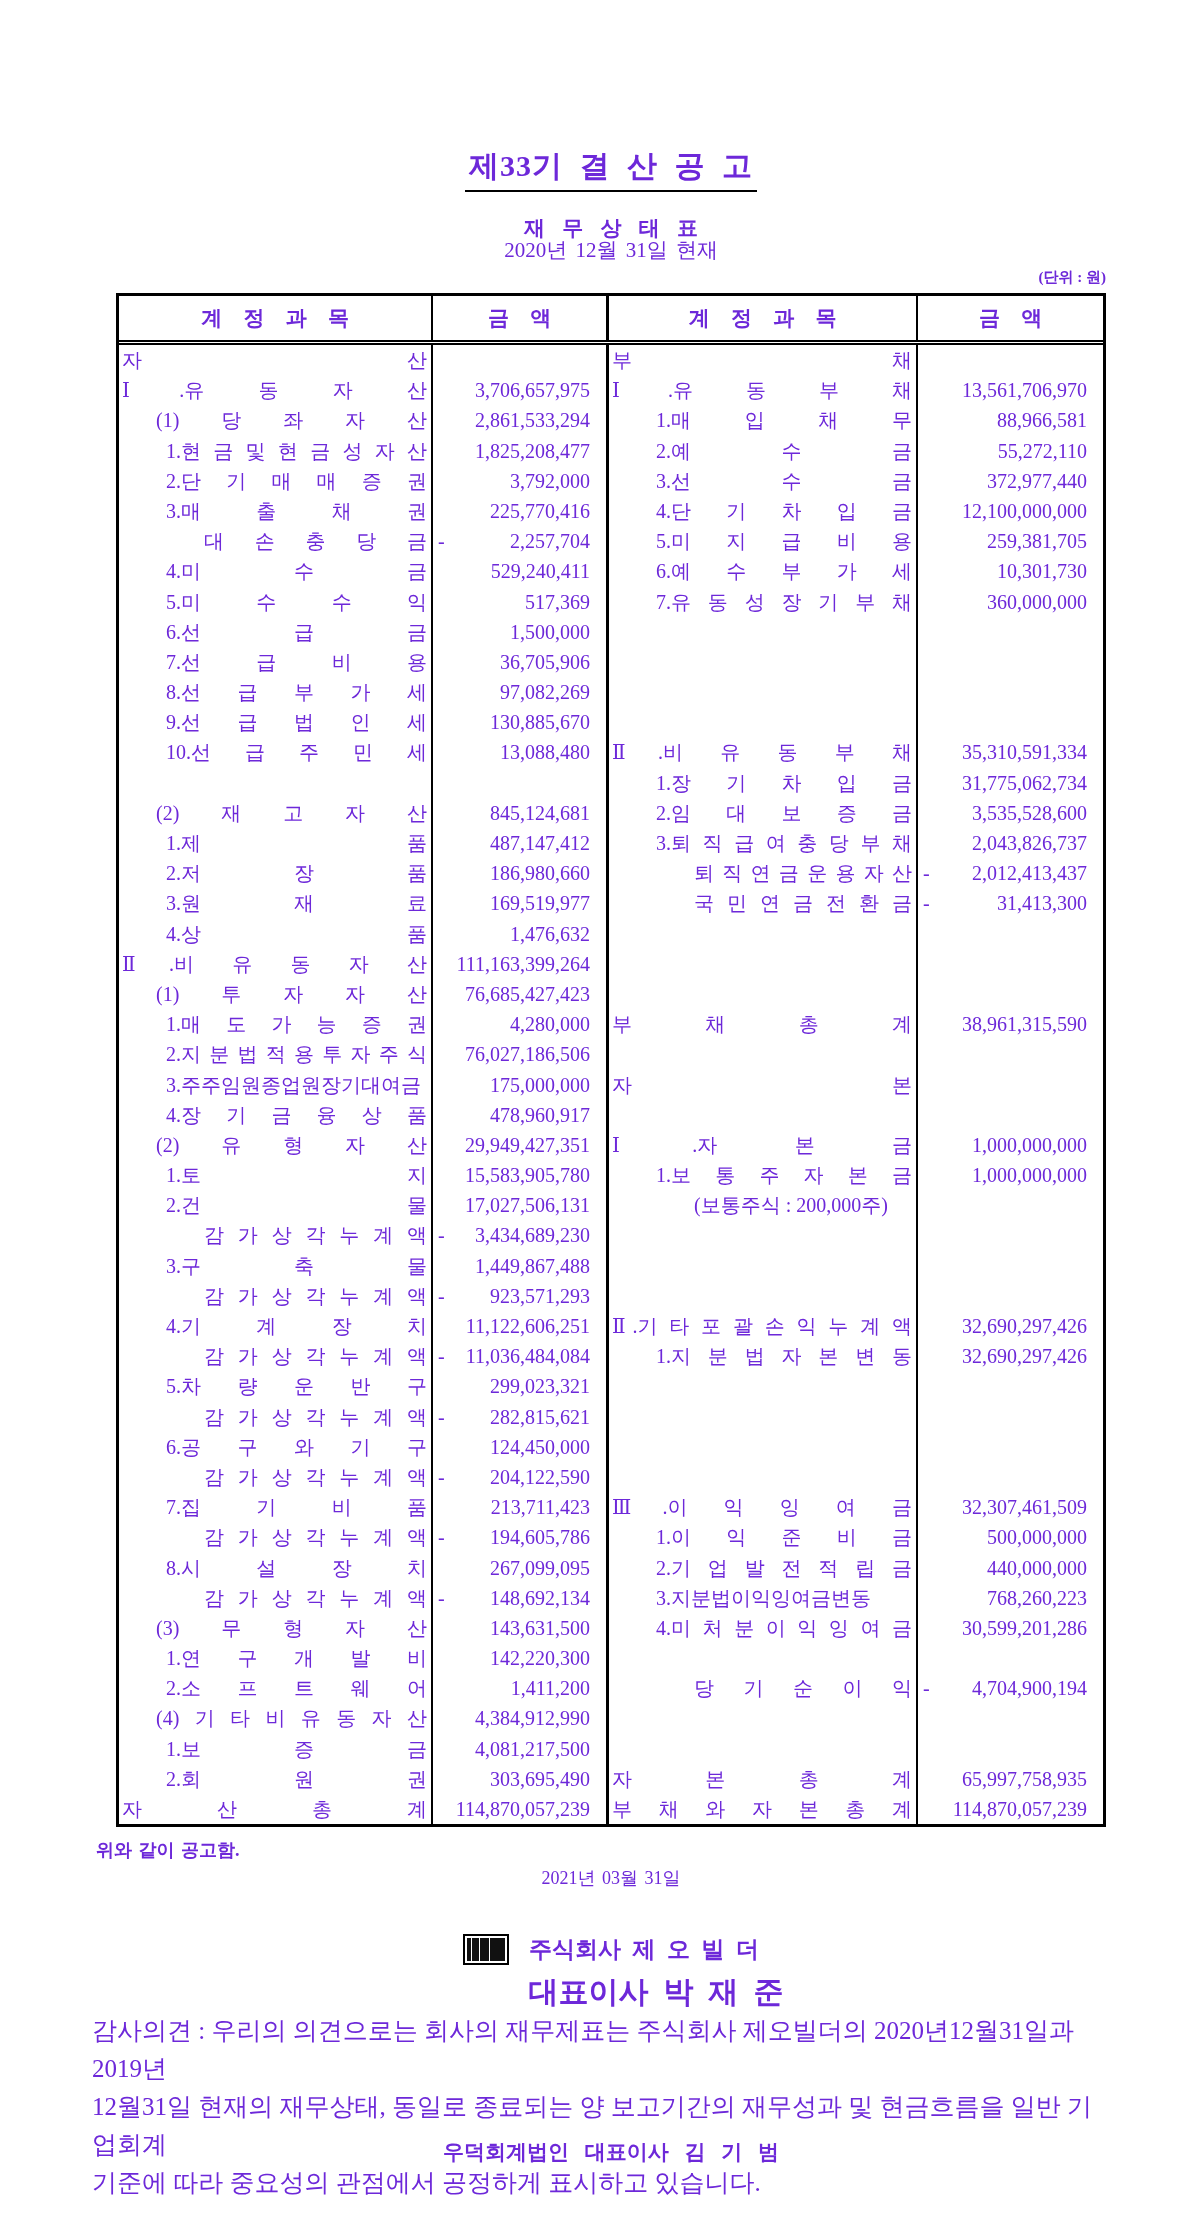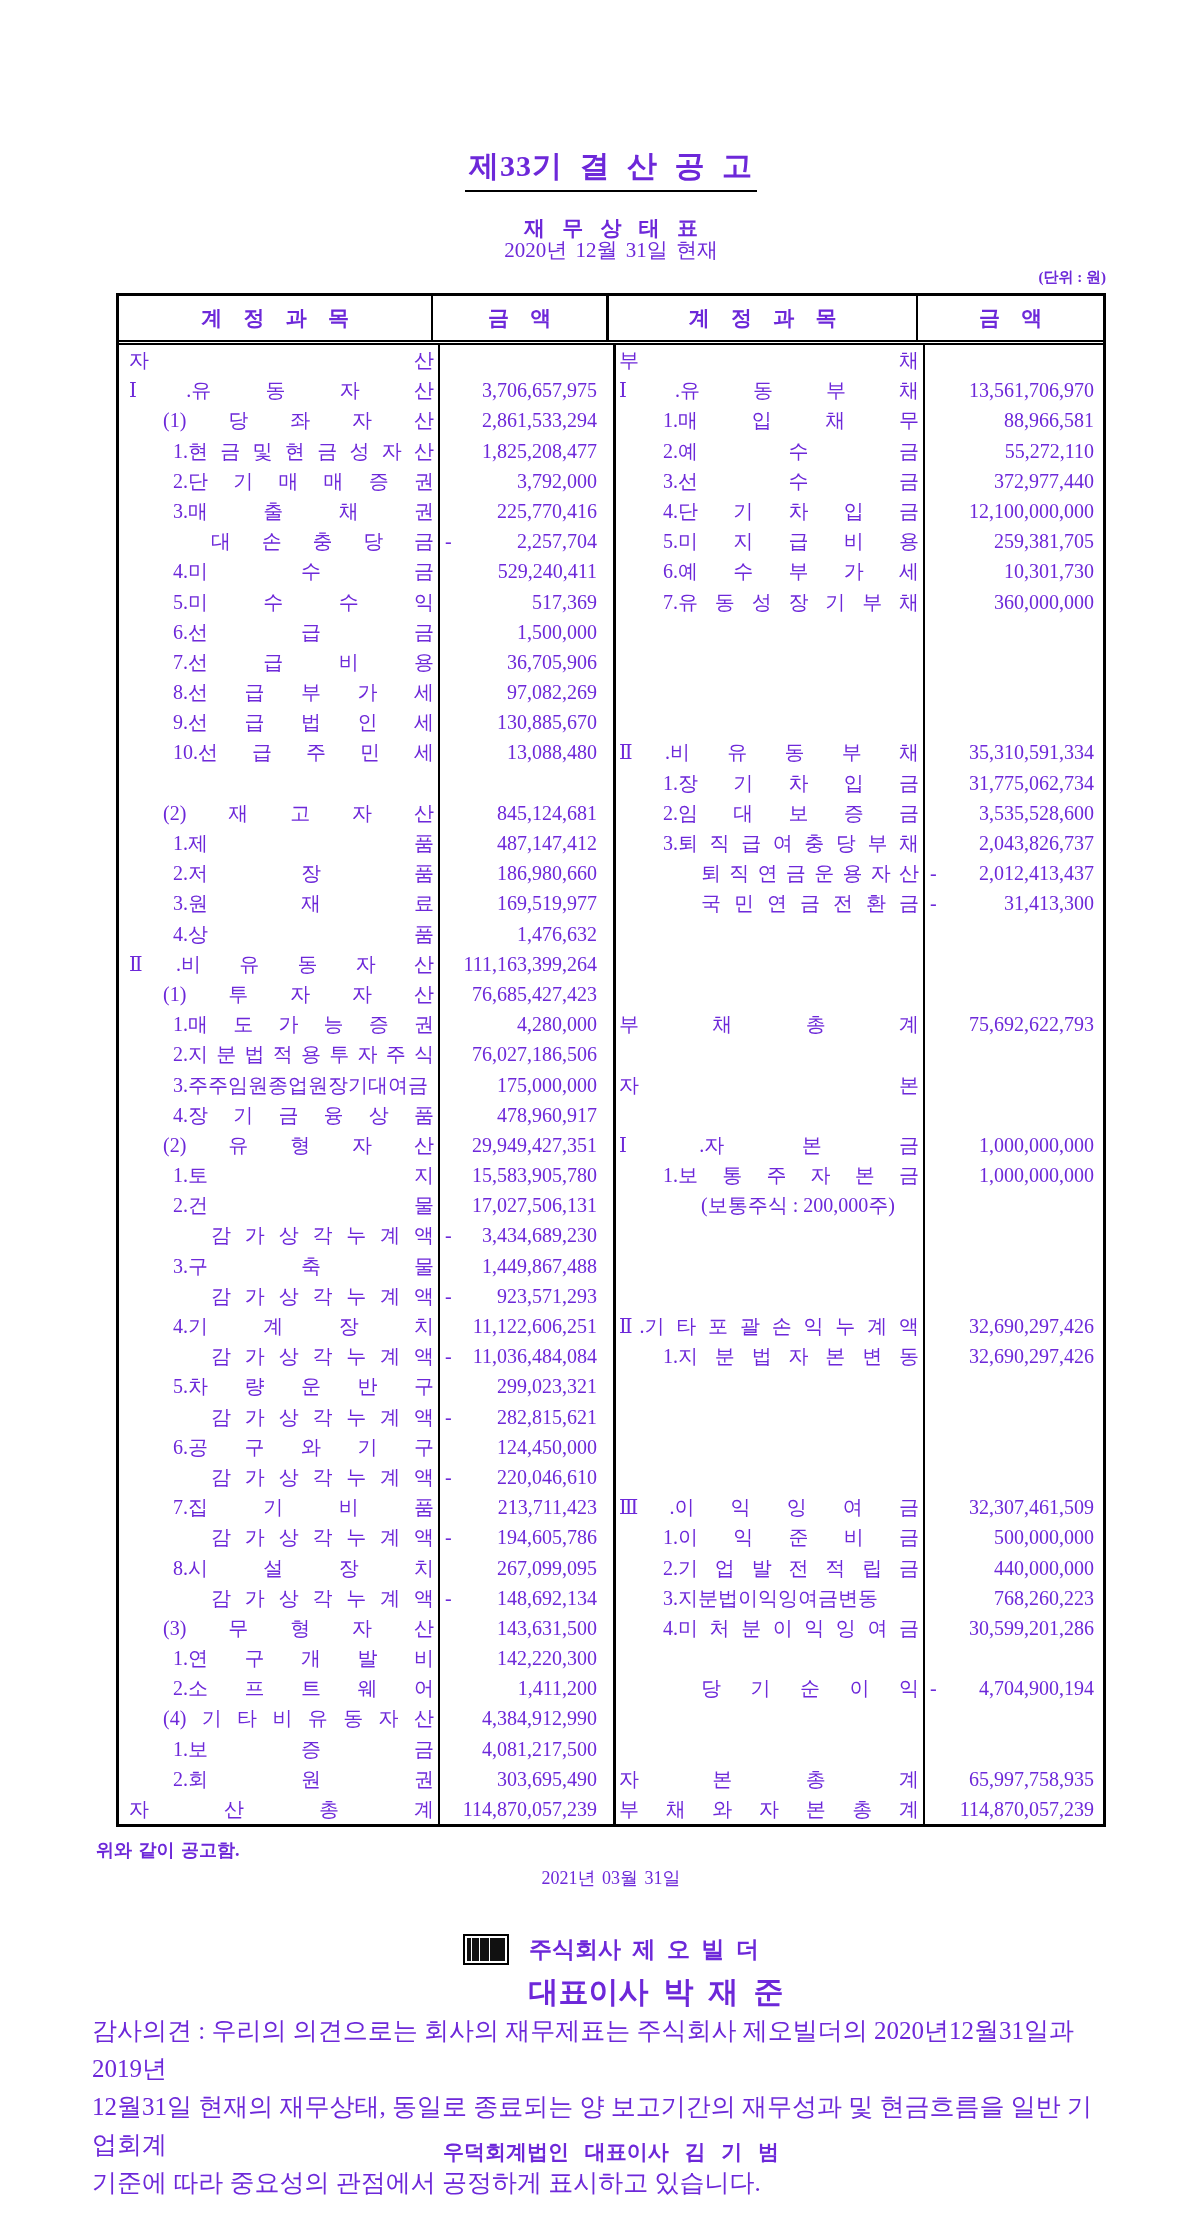--- a/index.html
+++ b/index.html
@@ -18,21 +18,21 @@
 
   
   .bs-table{top:293px;left:116px;width:990px;border:3px solid #000;box-sizing:border-box;background:#fff;}
   .grid4{display:grid;grid-template-columns:314px 176px 309px 185px;}
   .cell{box-sizing:border-box;overflow:visible;}
   .c1{border-right:2px solid #000;}
   .c2{border-right:3px solid #000;}
   .c3{border-right:2px solid #000;}
   .thead{border-bottom:5px double #000;}
   .hcell{height:44px;line-height:44px;text-align:center;font-size:21px;font-weight:bold;word-spacing:16px;}
-  .row{height:30.2px;padding-left:7px;}
+  .row{height:30.2px;}
   .name{font-size:20px;line-height:30.2px;}
   .lbl{text-align:justify;text-align-last:justify;margin-right:4px;white-space:nowrap;}
   .lbl.nj{text-align-last:left;}
   .i0{margin-left:3px;}
   .i1{margin-left:37px;}
   .i2{margin-left:47px;}
   .i3{margin-left:85px;}
   .amt{display:flex;align-items:center;justify-content:flex-end;
        padding:0 16px 0 5px;font-size:20px;line-height:30.2px;}
   .amt .neg{margin-right:auto;}
@@ -351,21 +351,21 @@
           <div class="cell name c1">
             <div class="lbl i2">1.매 도 가 능 증 권</div>
           </div>
           <div class="cell amt c2">
             <span>4,280,000</span>
           </div>
           <div class="cell name c3">
             <div class="lbl i0">부 채 총 계</div>
           </div>
           <div class="cell amt">
-            <span>75,692,622,793</span>
+            <span>38,961,315,590</span>
           </div>
         </div>
         <div class="row grid4">
           <div class="cell name c1">
             <div class="lbl i2">2.지 분 법 적 용 투 자 주 식</div>
           </div>
           <div class="cell amt c2">
             <span>76,027,186,506</span>
           </div>
           <div class="cell name c3"></div>
@@ -524,21 +524,21 @@
           </div>
           <div class="cell name c3"></div>
           <div class="cell amt"></div>
         </div>
         <div class="row grid4">
           <div class="cell name c1">
             <div class="lbl i3">감 가 상 각 누 계 액</div>
           </div>
           <div class="cell amt c2">
             <span class="neg">-</span>
-            <span>220,046,610</span>
+            <span>204,122,590</span>
           </div>
           <div class="cell name c3"></div>
           <div class="cell amt"></div>
         </div>
         <div class="row grid4">
           <div class="cell name c1">
             <div class="lbl i2">7.집 기 비 품</div>
           </div>
           <div class="cell amt c2">
             <span>213,711,423</span>

